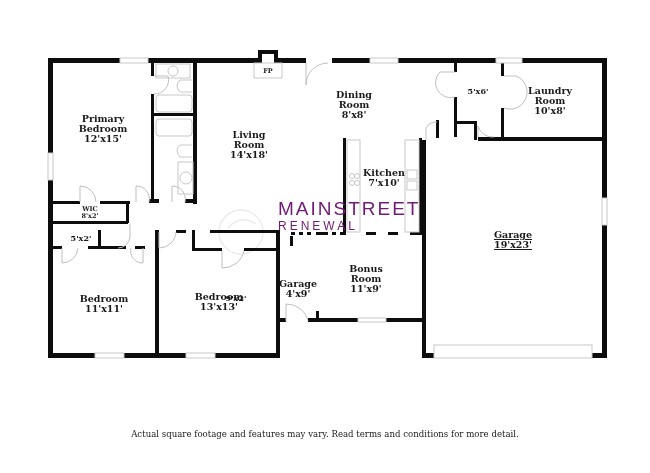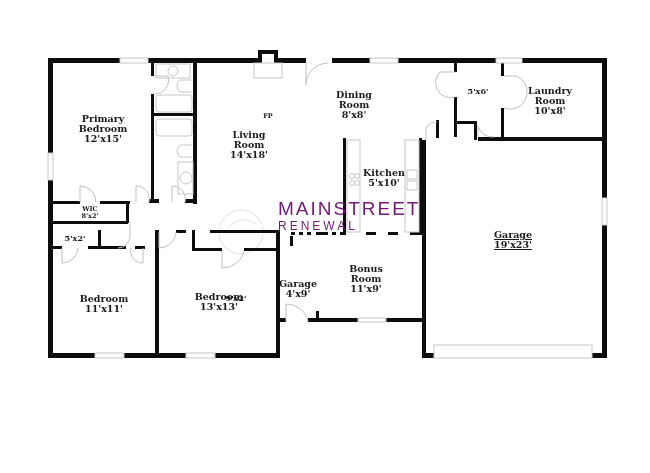--- a/index.html
+++ b/index.html
@@ -166,34 +166,34 @@
     <rect x="407" y="170" width="10" height="9"></rect>
     <rect x="407" y="181" width="10" height="9"></rect>
   </g>
 </svg>
 
 <div class="watermark">
   <div class="wm1">MAINSTREET</div>
   <div class="wm2">RENEWAL</div>
 </div>
 
-<div class="lbl tiny" style="left:268px; top:68px;margin-top:45px;">FP</div>
+<div class="lbl tiny" style="left:268px; top:68px;">FP</div>
 
 <div class="lbl" style="left:103px; top:114px;">
   <div>Primary</div>
   <div>Bedroom</div>
   <div>12'x15'</div>
 </div>
 
 <div class="lbl tiny" style="left:90px; top:206px;">
   <div>WIC</div>
   <div>8'x2'</div>
 </div>
 
-<div class="lbl small" style="left:75px; top:234px;">
+<div class="lbl small" style="left:81px; top:234px;">
   <div>5'x2'</div>
 </div>
 
 <div class="lbl" style="left:104px; top:294px;">
   <div>Bedroom</div>
   <div>11'x11'</div>
 </div>
 
 <div class="lbl" style="left:219px; top:292px;">
   <div>Bedroom</div>
@@ -211,21 +211,21 @@
 </div>
 
 <div class="lbl" style="left:354px; top:90px;">
   <div>Dining</div>
   <div>Room</div>
   <div>8'x8'</div>
 </div>
 
 <div class="lbl" style="left:384px; top:168px;">
   <div>Kitchen</div>
-  <div>5'x10'</div>
+  <div>7'x10'</div>
 </div>
 
 <div class="lbl" style="left:366px; top:264px;">
   <div>Bonus</div>
   <div>Room</div>
   <div>11'x9'</div>
 </div>
 
 <div class="lbl" style="left:298px; top:279px;">
   <div>Garage</div>
@@ -241,13 +241,14 @@
   <div>Room</div>
   <div>10'x8'</div>
 </div>
 
 <div class="lbl" style="left:513px; top:230px;text-decoration:underline;">
   <div>Garage</div>
   <div>19'x23'</div>
 </div>
 
 <div class="disclaimer">
+  <div>Actual square footage and features may vary. Read terms and conditions for more detail.</div>
 </div>
 
 </body></html>

